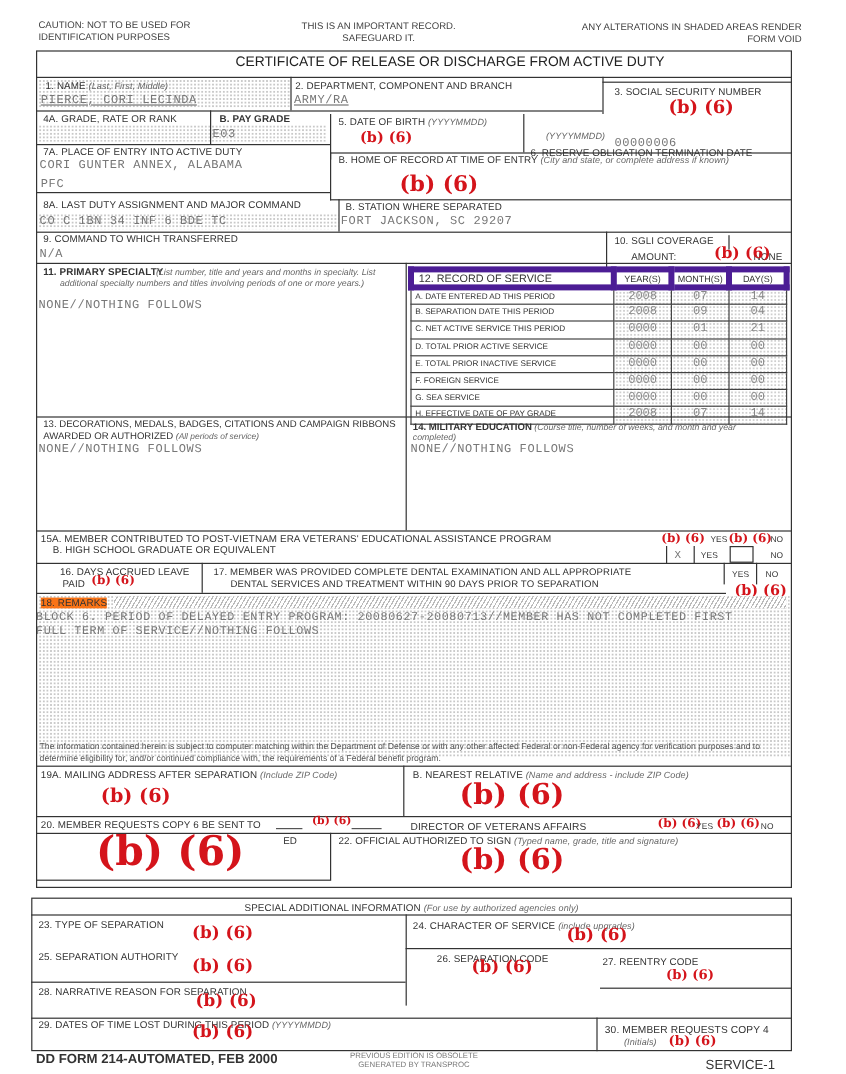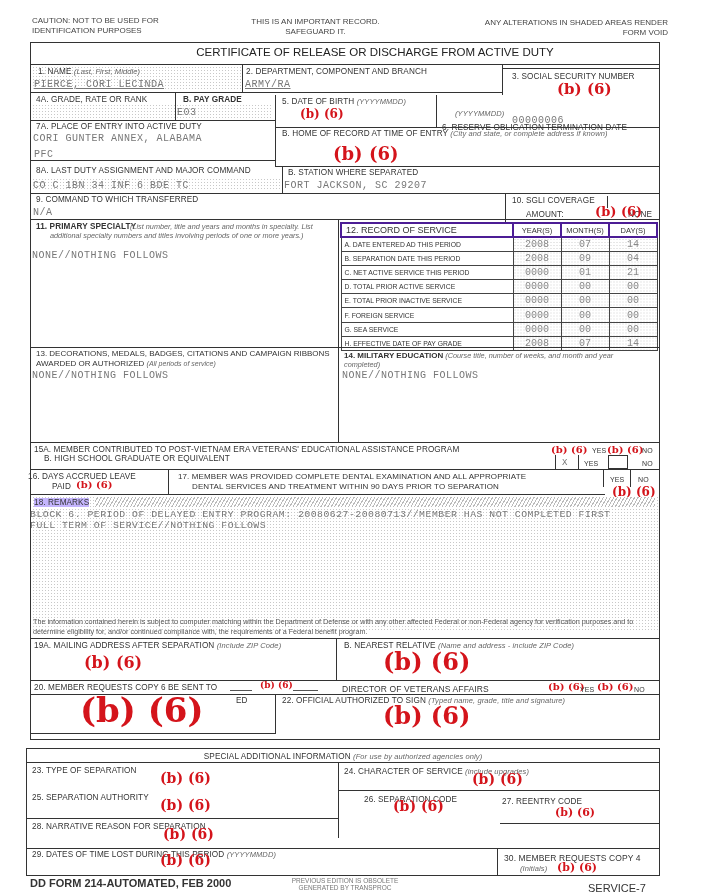--- a/index.html
+++ b/index.html
@@ -11,21 +11,21 @@
   .val { font-family: "Liberation Mono", monospace; font-size: 10px; color: #777; white-space: nowrap; letter-spacing: 0.5px; }
   .red { font-family: "DejaVu Serif", serif; color: #d4141b; font-weight: bold; white-space: nowrap; }
   .box { position: absolute; border: 1px solid #333; }
   .hl { position: absolute; height: 1px; background: #333; }
   .vl { position: absolute; width: 1px; background: #333; }
   .shade { position: absolute; background-image: radial-gradient(#c8c8c8 0.6px, transparent 0.8px); background-size: 3px 3px; }
   .small { font-size: 7.5px; color: #444; }
   table.ros { position: absolute; border-collapse: collapse; }
   table.ros td { border: 1px solid #444; font-size: 6.8px; height: 14.2px; padding: 0 3px; text-transform: uppercase; color: #333; white-space: nowrap; }
   table.ros td.num { font-family: "Liberation Mono", monospace; font-size: 10px; color: #888; text-align: center; width: 48px; background-image: radial-gradient(#cfcfcf 0.6px, transparent 0.8px); background-size: 3px 3px; }
-  table.ros th { border: 2px solid #4c1d95; font-size: 7.5px; font-weight: normal; height: 14px; color:#333; }
+  table.ros th { border: 5px solid #4c1d95; font-size: 7.5px; font-weight: normal; height: 14px; color:#333; }
   table.ros th.first { text-align: left; font-size: 9px; padding-left: 4px; }
 </style>
 </head>
 <body>
 
 <div class="abs small" style="left:32px;top:16px;width:170px;line-height:10px;font-size:8px;">CAUTION:  NOT TO BE USED FOR IDENTIFICATION PURPOSES</div>
 <div class="abs small" style="left:248px;top:17px;width:135px;line-height:10px;font-size:8px;text-align:center;">THIS IS AN IMPORTANT RECORD. SAFEGUARD IT.</div>
 <div class="abs small" style="left:478px;top:18px;width:190px;line-height:10px;font-size:8px;text-align:right;">ANY ALTERATIONS IN SHADED AREAS RENDER FORM VOID</div>
 
 <div class="box" style="left:30px;top:42px;width:630px;height:698px;border-width:1.5px;"></div>
@@ -171,36 +171,36 @@
 <div class="abs red" style="left:607px;top:444px;font-size:10px;">(b) (6)</div>
 <div class="abs lbl" style="left:642px;top:447px;font-size:7px;">NO</div>
 <div class="vl" style="left:555px;top:455px;height:15px;"></div>
 <div class="abs val" style="left:562px;top:458px;font-size:9px;">X</div>
 <div class="vl" style="left:578px;top:455px;height:15px;"></div>
 <div class="abs lbl" style="left:584px;top:460px;font-size:7px;">YES</div>
 <div class="box" style="left:608px;top:455px;width:20px;height:14px;"></div>
 <div class="abs lbl" style="left:642px;top:460px;font-size:7px;">NO</div>
 <div class="hl" style="left:30px;top:469px;width:630px;"></div>
 
-<div class="abs lbl" style="left:28px;top:472px;">16. DAYS ACCRUED LEAVE</div>
+<div class="abs lbl" style="left:50px;top:472px;">16. DAYS ACCRUED LEAVE</div>
 <div class="abs lbl" style="left:52px;top:482px;">PAID</div>
 <div class="abs red" style="left:76px;top:479px;font-size:10px;">(b) (6)</div>
 <div class="vl" style="left:168px;top:469px;height:25px;"></div>
 <div class="abs lbl" style="left:178px;top:472px;font-size:8px;">17. MEMBER WAS PROVIDED COMPLETE DENTAL EXAMINATION AND ALL APPROPRIATE</div>
 <div class="abs lbl" style="left:192px;top:482px;font-size:8px;">DENTAL SERVICES AND TREATMENT WITHIN 90 DAYS PRIOR TO SEPARATION</div>
 <div class="vl" style="left:603px;top:469px;height:18px;"></div>
 <div class="abs lbl" style="left:610px;top:476px;font-size:7px;">YES</div>
 <div class="vl" style="left:630px;top:469px;height:18px;"></div>
 <div class="abs lbl" style="left:638px;top:476px;font-size:7px;">NO</div>
 <div class="abs red" style="left:612px;top:485px;font-size:12px;">(b) (6)</div>
 <div class="hl" style="left:30px;top:494px;width:575px;"></div>
 
 <div class="shade" style="left:32px;top:496px;width:626px;height:135px;"></div>
 <div class="abs" style="left:95px;top:497px;width:560px;height:10px;background:repeating-linear-gradient(120deg,#fff 0 2px,#bbb 2px 3px);"></div>
-<div class="abs lbl" style="left:34px;top:498px;background:#c4b5fd;">18. REMARKS</div>
+<div class="abs lbl" style="left:34px;top:498px;background:#f97316;">18. REMARKS</div>
 <div class="abs val" style="left:30px;top:509px;font-size:9.8px;">BLOCK 6. PERIOD OF DELAYED ENTRY PROGRAM: 20080627-20080713//MEMBER HAS NOT COMPLETED FIRST</div>
 <div class="abs val" style="left:30px;top:520px;font-size:9.8px;">FULL TERM OF SERVICE//NOTHING FOLLOWS</div>
 <div class="abs" style="left:33px;top:617px;width:622px;font-size:7.2px;color:#555;line-height:10px;">The information contained herein is subject to computer matching within the Department of Defense or with any other affected Federal or non-Federal agency for verification purposes and to determine eligibility for, and/or continued compliance with, the requirements of a Federal benefit program.</div>
 <div class="hl" style="left:30px;top:638px;width:630px;"></div>
 
 <div class="abs lbl" style="left:34px;top:641px;"><span>19a. MAILING ADDRESS AFTER SEPARATION</span> <i>(Include ZIP Code)</i></div>
 <div class="abs red" style="left:84px;top:653px;font-size:16px;">(b) (6)</div>
 <div class="vl" style="left:336px;top:638px;height:42px;"></div>
 <div class="abs lbl" style="left:344px;top:641px;"><span>b. NEAREST RELATIVE</span> <i>(Name and address - include ZIP Code)</i></div>
 <div class="abs red" style="left:383px;top:647px;font-size:24px;">(b) (6)</div>
@@ -253,13 +253,13 @@
 <div class="vl" style="left:497px;top:848px;height:28px;"></div>
 <div class="abs lbl" style="left:504px;top:853px;font-size:8.5px;">30. MEMBER REQUESTS COPY 4</div>
 <div class="abs lbl" style="left:520px;top:864px;"><i>(Initials)</i></div>
 <div class="abs red" style="left:557px;top:861px;font-size:11px;">(b) (6)</div>
 
 <div class="abs" style="left:30px;top:877px;font-size:11px;font-weight:bold;color:#333;">DD FORM 214-AUTOMATED, FEB 2000</div>
 <div class="abs" style="left:280px;top:877px;width:130px;font-size:6.5px;color:#777;text-align:center;line-height:7px;">
   <div>PREVIOUS EDITION IS OBSOLETE</div>
     <div>GENERATED BY TRANSPROC</div>
 </div>
-<div class="abs" style="left:588px;top:882px;font-size:11px;color:#333;">SERVICE-7</div>
+<div class="abs" style="left:588px;top:882px;font-size:11px;color:#333;">SERVICE-1</div>
 
 </body></html>

